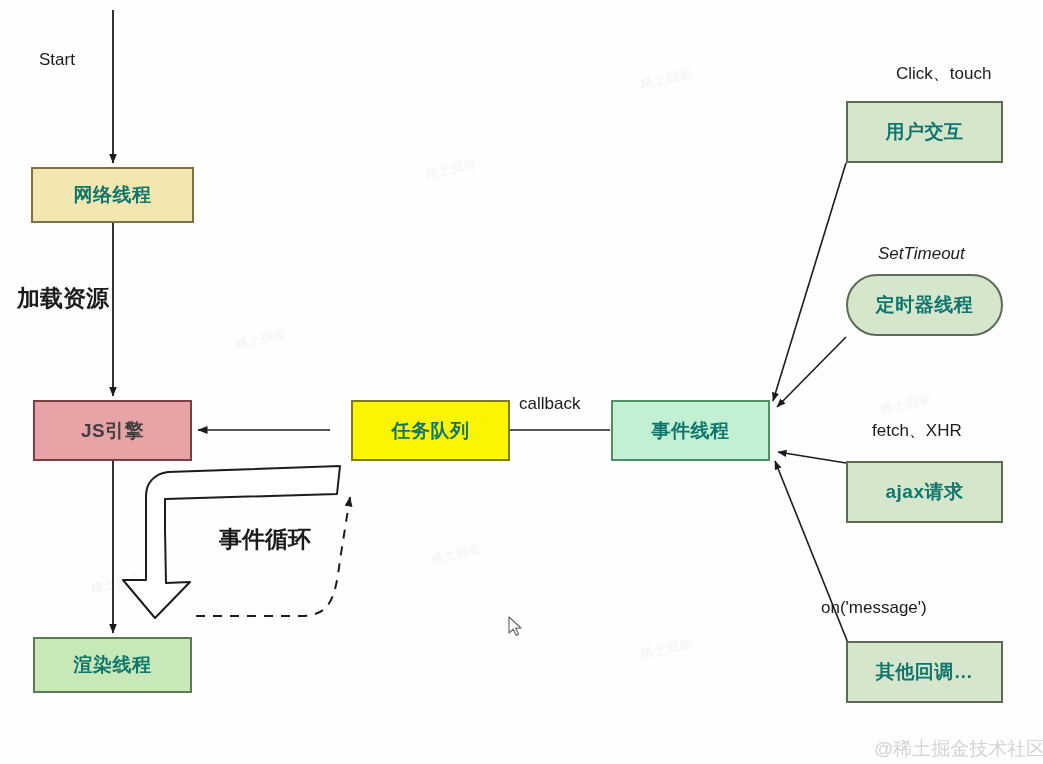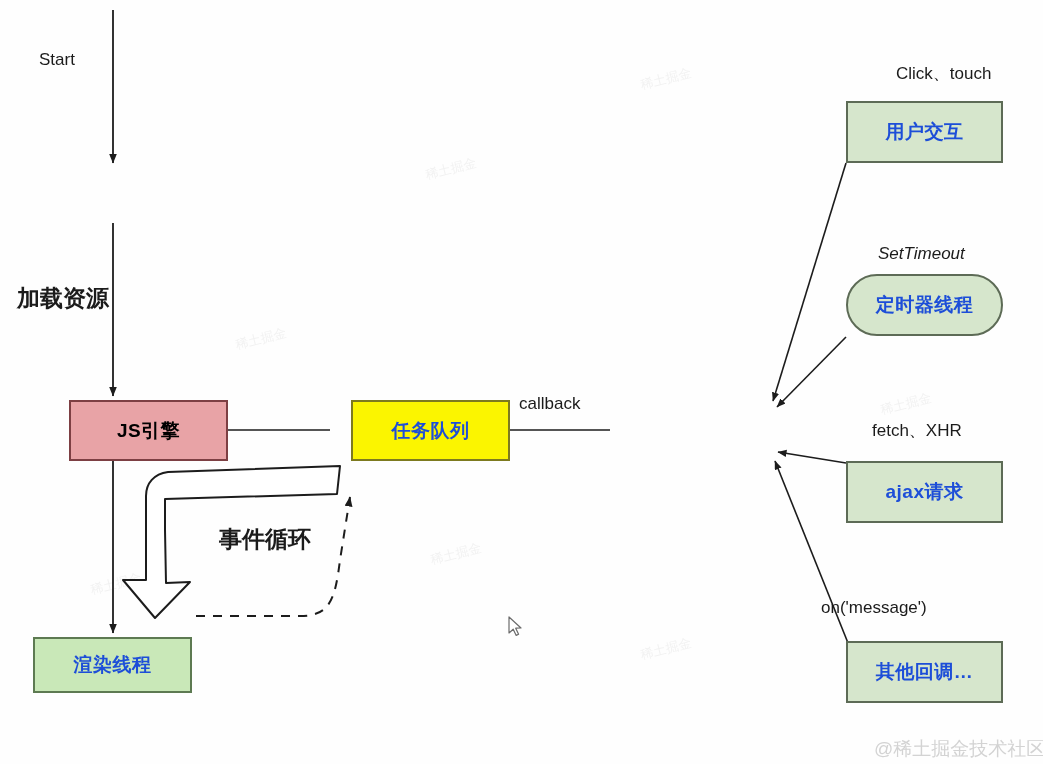--- a/index.html
+++ b/index.html
@@ -19,26 +19,26 @@
   }
   .node {
     position: absolute;
     box-sizing: border-box;
     border: 2px solid #4a4a42;
     display: flex;
     align-items: center;
     justify-content: center;
     font-size: 19px;
     font-weight: 700;
-    color: #1d4ed8;
+    color: #0f766e;
     letter-spacing: 0.5px;
     z-index: 5;
   }
   .node.network  { background: #f2e7b0; border-color: #7d7145; }
-  .node.jsengine { background: #e8a3a6; border-color: #7d3f43; color:#000000;margin-left:36px;}
+  .node.jsengine { background: #e8a3a6; border-color: #7d3f43; color:#404040;}
   .node.queue    { background: #fbf500; border-color: #7d7a1f; margin-left: 20px; }
   .node.green    { background: #c9e8b8; border-color: #5d7a52; }
   .node.greenlt  { background: #d6e6cc; border-color: #5d6b56; }
   .node.greenmint{ background: #c2f0d2; border-color: #4f8f63; }
 
   .label {
     position: absolute;
     font-size: 17px;
     color: #1b1b1b;
     white-space: nowrap;
@@ -117,33 +117,39 @@
     <line x1="846" y1="463" x2="778" y2="452" stroke="#1c1c1c" stroke-width="1.6" marker-end="url(#arrowsm)"></line>
 
     <line x1="848" y1="643" x2="775" y2="461" stroke="#1c1c1c" stroke-width="1.6" marker-end="url(#arrowsm)"></line>
 
     <path d="M 340,466 L 337,494 L 165,499 L 165,530 L 166,583 L 190,582 L 155,618 L 123,580 L 146,580 L 146,496
              C 146,483 154,474 168,472 Z" fill="#ffffff" stroke="#1c1c1c" stroke-width="2" stroke-linejoin="round"></path>
 
     <path d="M 196,616 L 300,616 C 330,616 335,600 340,560 L 350,497" fill="none" stroke="#1c1c1c" stroke-width="2" stroke-dasharray="9,8" marker-end="url(#arrow)"></path>
   </svg>
 
+  <div class="node network" style="left:31px; top:167px; width:163px; height:56px;">
+    <span>网络线程</span>
+  </div>
 
   <div class="node jsengine" style="left:33px; top:400px; width:159px; height:61px;">
     <span>JS引擎</span>
   </div>
 
   <div class="node green" style="left:33px; top:637px; width:159px; height:56px;">
     <span>渲染线程</span>
   </div>
 
   <div class="node queue" style="left:331px; top:400px; width:159px; height:61px;">
     <span>任务队列</span>
   </div>
 
+  <div class="node greenmint" style="left:611px; top:400px; width:159px; height:61px;">
+    <span>事件线程</span>
+  </div>
 
   <div class="node greenlt" style="left:846px; top:101px; width:157px; height:62px;">
     <span>用户交互</span>
   </div>
 
   <div class="node greenlt" style="left:846px; top:274px; width:157px; height:62px;border-radius:31px;">
     <span>定时器线程</span>
   </div>
 
   <div class="node greenlt" style="left:846px; top:461px; width:157px; height:62px;">

